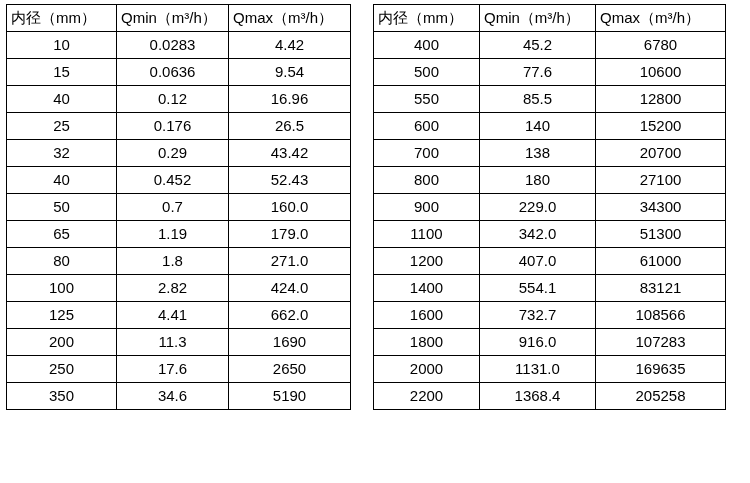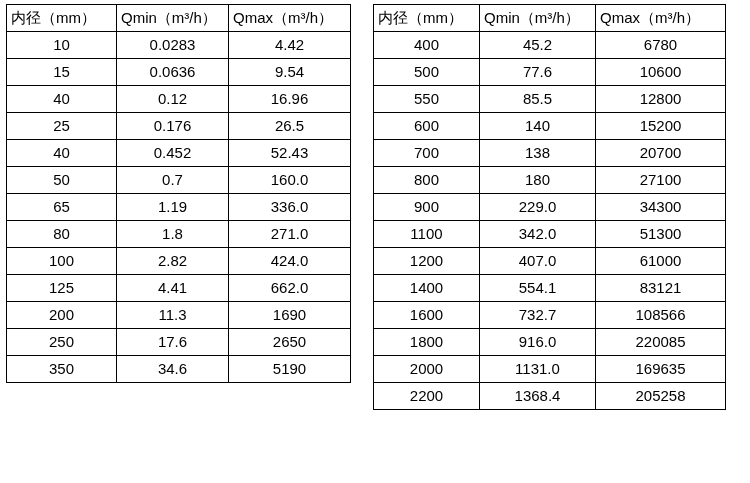--- a/index.html
+++ b/index.html
@@ -80,33 +80,38 @@
         <td>40</td>
         <td>0.12</td>
         <td>16.96</td>
       </tr>
       <tr>
         <td>25</td>
         <td>0.176</td>
         <td>26.5</td>
       </tr>
       <tr>
+        <td>32</td>
+        <td>0.29</td>
+        <td>43.42</td>
+      </tr>
+      <tr>
         <td>40</td>
         <td>0.452</td>
         <td>52.43</td>
       </tr>
       <tr>
         <td>50</td>
         <td>0.7</td>
         <td>160.0</td>
       </tr>
       <tr>
         <td>65</td>
         <td>1.19</td>
-        <td>336.0</td>
+        <td>179.0</td>
       </tr>
       <tr>
         <td>80</td>
         <td>1.8</td>
         <td>271.0</td>
       </tr>
       <tr>
         <td>100</td>
         <td>2.82</td>
         <td>424.0</td>
@@ -194,21 +199,21 @@
         <td>83121</td>
       </tr>
       <tr>
         <td>1600</td>
         <td>732.7</td>
         <td>108566</td>
       </tr>
       <tr>
         <td>1800</td>
         <td>916.0</td>
-        <td>220085</td>
+        <td>107283</td>
       </tr>
       <tr>
         <td>2000</td>
         <td>1131.0</td>
         <td>169635</td>
       </tr>
       <tr>
         <td>2200</td>
         <td>1368.4</td>
         <td>205258</td>

